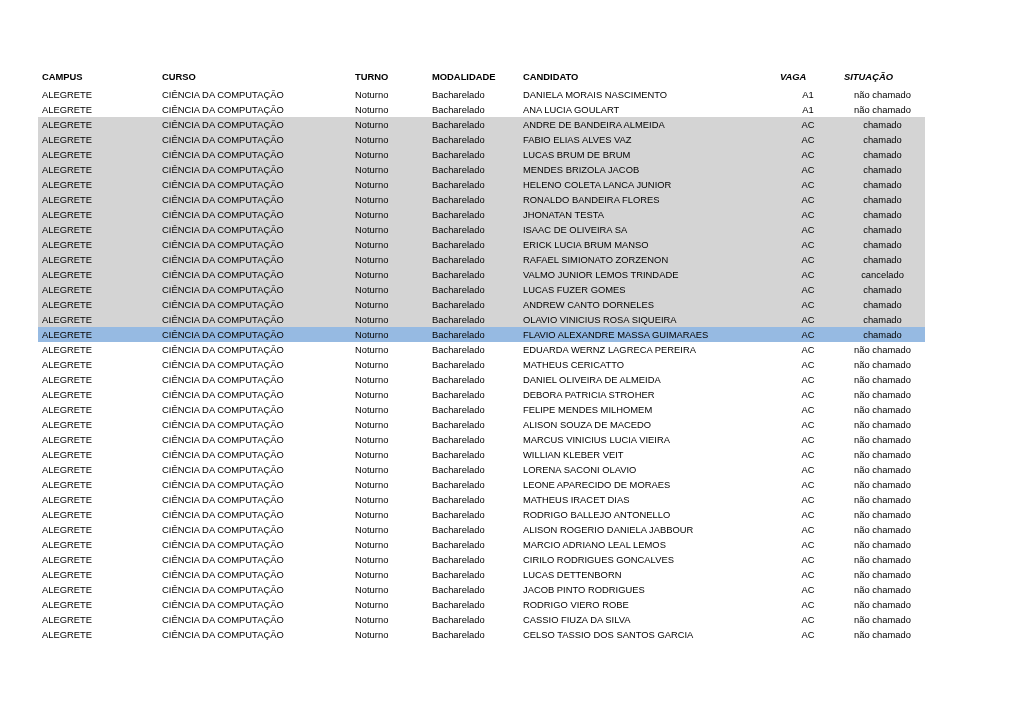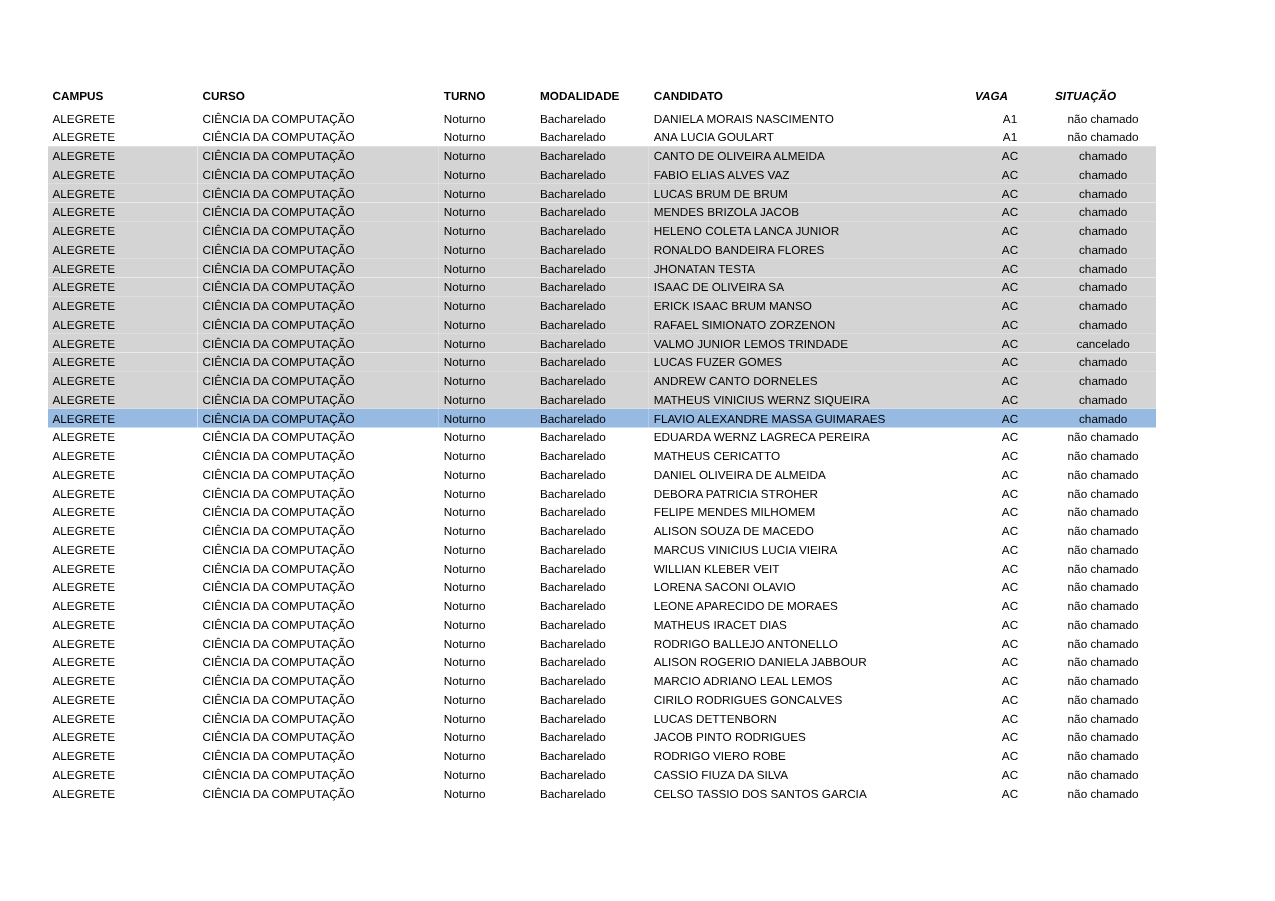--- a/index.html
+++ b/index.html
@@ -130,21 +130,21 @@
             <td>Bacharelado</td>
             <td>ANA LUCIA GOULART</td>
             <td class="center">A1</td>
             <td class="center">não chamado</td>
           </tr>
           <tr class="shaded">
             <td>ALEGRETE</td>
             <td>CIÊNCIA DA COMPUTAÇÃO</td>
             <td>Noturno</td>
             <td>Bacharelado</td>
-            <td>CANTO DE OLIVEIRA ALMEIDA</td>
+            <td>ANDRE DE BANDEIRA ALMEIDA</td>
             <td class="center">AC</td>
             <td class="center">chamado</td>
           </tr>
           <tr class="shaded">
             <td>ALEGRETE</td>
             <td>CIÊNCIA DA COMPUTAÇÃO</td>
             <td>Noturno</td>
             <td>Bacharelado</td>
             <td>FABIO ELIAS ALVES VAZ</td>
             <td class="center">AC</td>
@@ -202,21 +202,21 @@
             <td>Bacharelado</td>
             <td>ISAAC DE OLIVEIRA SA</td>
             <td class="center">AC</td>
             <td class="center">chamado</td>
           </tr>
           <tr class="shaded">
             <td>ALEGRETE</td>
             <td>CIÊNCIA DA COMPUTAÇÃO</td>
             <td>Noturno</td>
             <td>Bacharelado</td>
-            <td>ERICK ISAAC BRUM MANSO</td>
+            <td>ERICK LUCIA BRUM MANSO</td>
             <td class="center">AC</td>
             <td class="center">chamado</td>
           </tr>
           <tr class="shaded">
             <td>ALEGRETE</td>
             <td>CIÊNCIA DA COMPUTAÇÃO</td>
             <td>Noturno</td>
             <td>Bacharelado</td>
             <td>RAFAEL SIMIONATO ZORZENON</td>
             <td class="center">AC</td>
@@ -247,21 +247,21 @@
             <td>Bacharelado</td>
             <td>ANDREW CANTO DORNELES</td>
             <td class="center">AC</td>
             <td class="center">chamado</td>
           </tr>
           <tr class="shaded">
             <td>ALEGRETE</td>
             <td>CIÊNCIA DA COMPUTAÇÃO</td>
             <td>Noturno</td>
             <td>Bacharelado</td>
-            <td>MATHEUS VINICIUS WERNZ SIQUEIRA</td>
+            <td>OLAVIO VINICIUS ROSA SIQUEIRA</td>
             <td class="center">AC</td>
             <td class="center">chamado</td>
           </tr>
           <tr class="selected">
             <td>ALEGRETE</td>
             <td>CIÊNCIA DA COMPUTAÇÃO</td>
             <td>Noturno</td>
             <td>Bacharelado</td>
             <td>FLAVIO ALEXANDRE MASSA GUIMARAES</td>
             <td class="center">AC</td>

